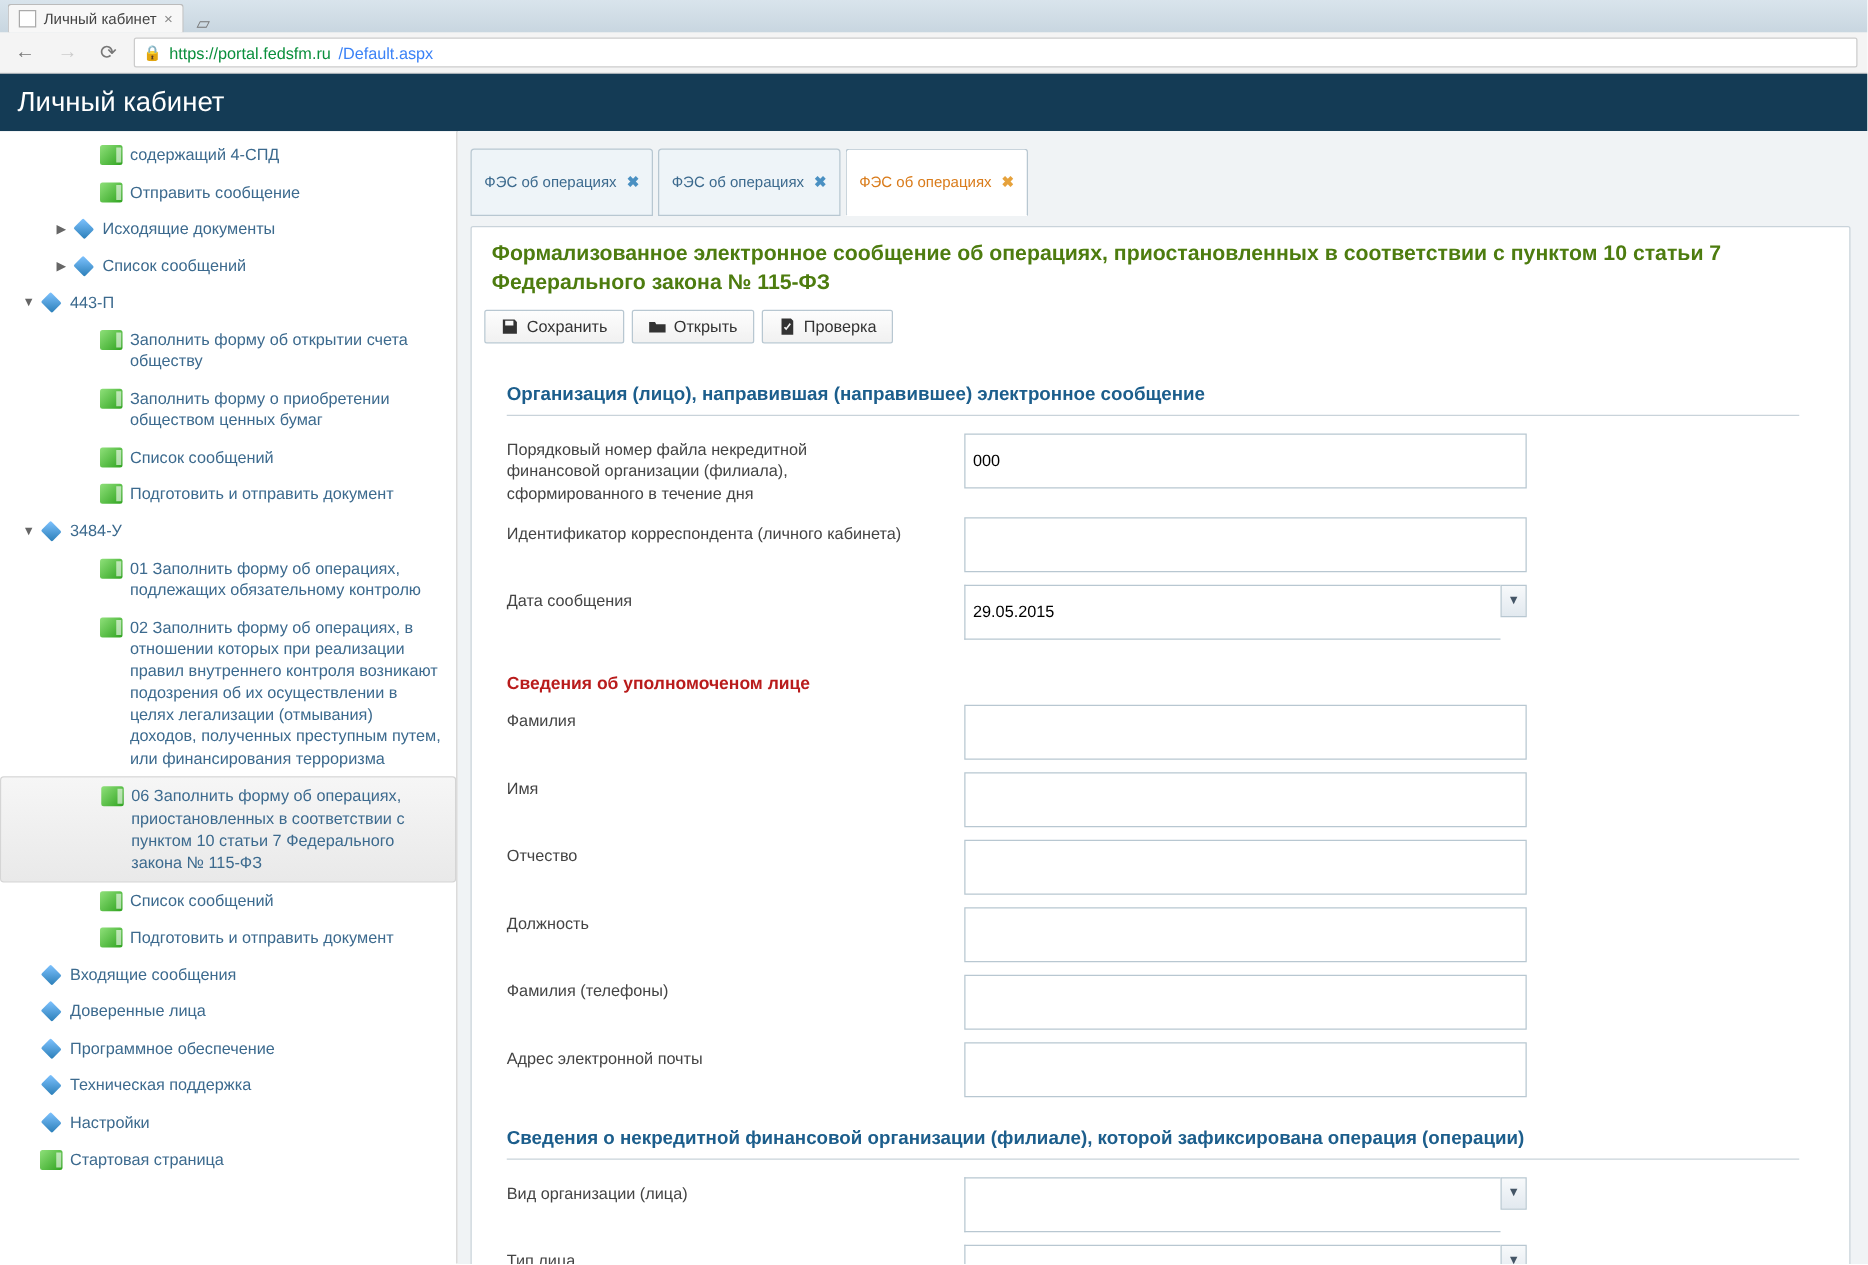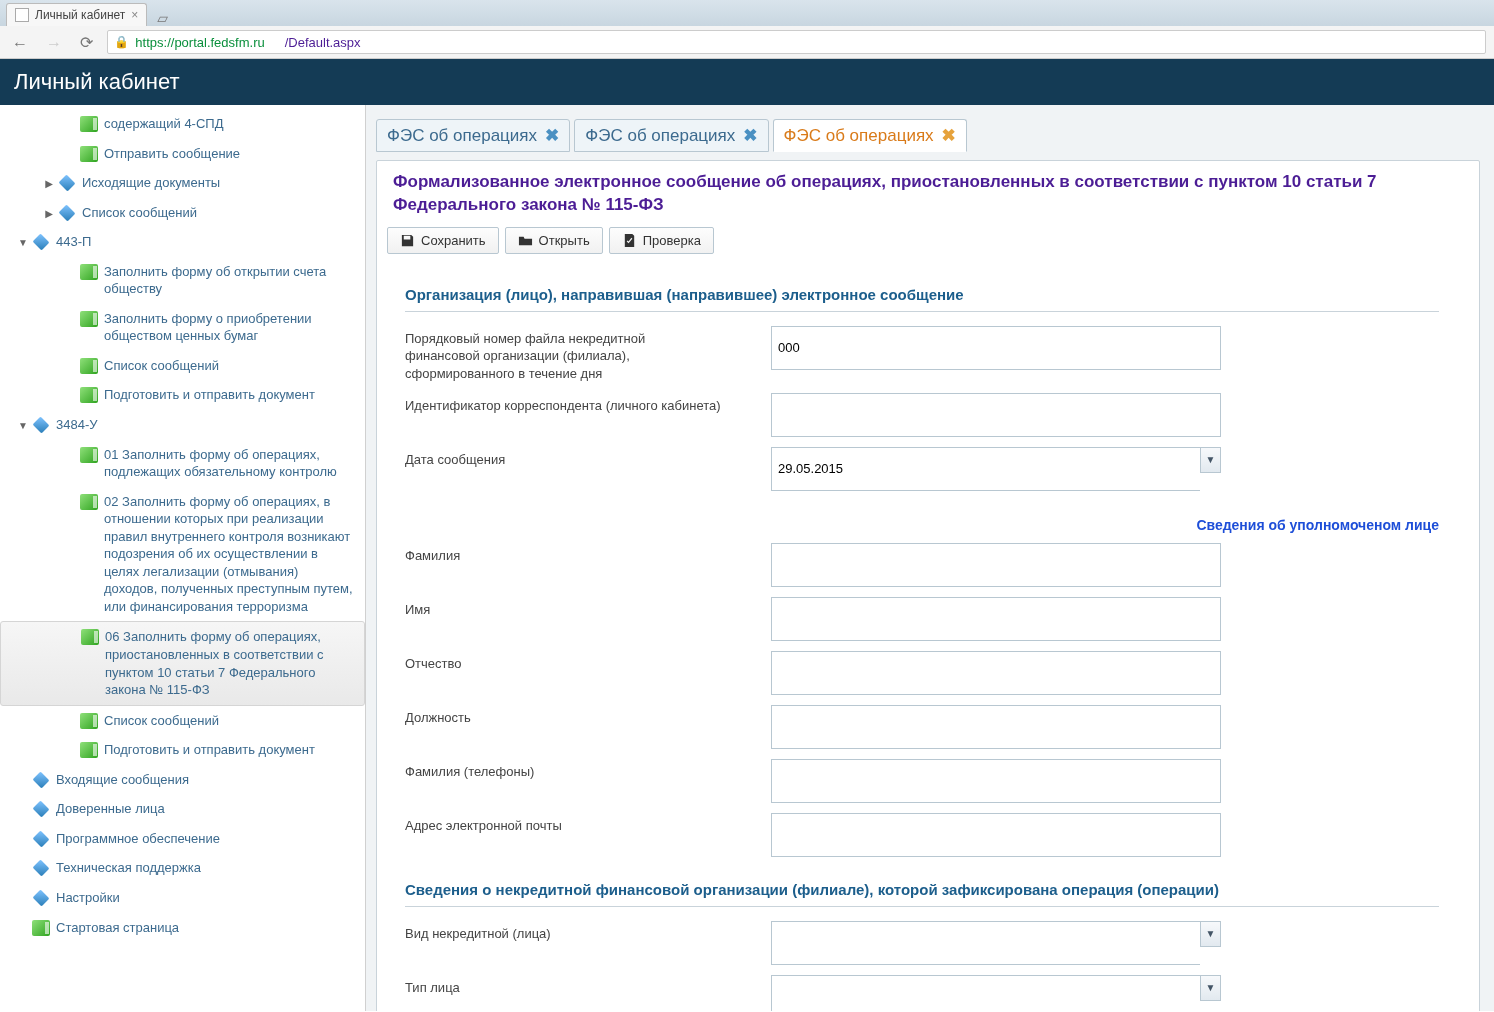--- a/index.html
+++ b/index.html
@@ -11,21 +11,21 @@
 .browser-tab { display: flex; align-items: center; background: #f7f7f7; border: 1px solid #bbb; border-bottom: none; border-radius: 3px 3px 0 0; height: 23px; padding: 0 8px; font-size: 12px; color: #444; gap: 6px; }
 .tab-favicon { width: 14px; height: 14px; border: 1px solid #aaa; background: #fff; }
 .tab-close { font-size: 12px; color: #888; cursor: pointer; }
 .new-tab { margin-left: 6px; color: #777; font-size: 14px; padding: 0 4px; cursor: pointer; }
 .addr-bar { display: flex; align-items: center; height: 32px; padding: 0 8px; gap: 10px; background: #f4f4f4; }
 .nav-btn { color: #777; font-size: 16px; cursor: pointer; padding: 2px 4px; }
 .nav-btn.disabled { color: #ccc; }
 .url-box { flex: 1; display: flex; align-items: center; background: #fff; border: 1px solid #ccc; border-radius: 2px; height: 24px; padding: 0 6px; font-size: 13px; gap: 6px; }
 .lock-ico { color: #4caf50; font-size: 12px; }
 .url-secure { color: #0a8f3c; }
-.url-rest { color: #4c1d95; margin-left: 14px; }
+.url-rest { color: #3b82f6; }
 
 
 .app-header { background: #143b55; color: #fff; font-size: 22px; padding: 10px 14px; }
 
 
 .main-wrap { display: flex; height: calc(1012px - 26px - 32px - 48px); }
 .sidebar { width: 366px; border-right: 1px solid #d0d0d0; background: #fff; overflow-y: auto; position: relative; }
 .tree { padding: 4px 0 20px 0; font-size: 13px; color: #3c6a8e; }
 .tree-item { display: flex; align-items: flex-start; padding: 6px 6px 6px 0; cursor: pointer; line-height: 1.35; }
 .tree-item .tog { width: 18px; text-align: center; color: #666; font-size: 10px; flex-shrink: 0; padding-top: 3px; }
@@ -36,34 +36,34 @@
 .depth-1 { padding-left: 40px; }
 .depth-2 { padding-left: 62px; }
 .tree-item.selected { background: linear-gradient(#f6f6f6, #e9e9e9); border: 1px solid #d5d5d5; border-radius: 3px; }
 .ico-diamond { background: linear-gradient(135deg,#7fc3ff,#2a7eb8); transform: rotate(45deg) scale(0.7); border-radius: 2px; }
 .ico-book { background: linear-gradient(135deg,#8fe07a,#2fa31f); border-radius: 2px; position: relative; }
 .ico-book::after { content: ""; position: absolute; right: 1px; top: 2px; width: 4px; height: 12px; background: #fff; opacity: .6; }
 
 
 .content { flex: 1; background: #f0f3f5; overflow-y: auto; padding: 14px 14px 14px 10px; }
 .doc-tabs { display: flex; gap: 0; margin-bottom: 8px; }
-.doc-tab { border: 1px solid #b8c7d1; background: #eef4f8; color: #3c6a8e; font-size: 17px; padding: 5px 10px; display: flex; align-items: center; gap: 8px; border-radius: 3px 3px 0 0; margin-right: 4px; cursor: pointer; }
+.doc-tab { border: 1px solid #b8c7d1; background: #eef4f8; color: #3c6a8e; font-size: 12px; padding: 19px 10px; display: flex; align-items: center; gap: 8px; border-radius: 3px 3px 0 0; margin-right: 4px; cursor: pointer; }
 .doc-tab.active { background: #fff; color: #d97b1a; border-bottom: 1px solid #fff; }
 .doc-tab .x { color: #4a90c2; font-weight: bold; cursor: pointer; }
 .doc-tab.active .x { color: #e6a23c; }
 
 .doc-panel { background: #fff; border: 1px solid #c9d3da; border-radius: 2px; padding: 0; }
-.doc-title { font-size: 17px; font-weight: bold; color: #4c1d95; padding: 10px 16px 6px 16px; line-height: 1.35; }
+.doc-title { font-size: 17px; font-weight: bold; color: #4d7c0f; padding: 10px 16px 6px 16px; line-height: 1.35; }
 .toolbar { display: flex; gap: 6px; padding: 4px 10px 10px 10px; }
 .tbtn { border: 1px solid #b8c7d1; background: linear-gradient(#fdfdfd,#f1f1f1); padding: 5px 12px; font-size: 13px; color: #333; display: flex; align-items: center; gap: 6px; cursor: pointer; border-radius: 2px; }
 .tbtn svg { width: 15px; height: 15px; }
 
 .form-area { padding: 8px 40px 30px 28px; }
 .section-title { color: #1c5e8c; font-size: 15px; font-weight: bold; border-bottom: 1px solid #c9d3da; padding: 14px 0 8px 0; margin-bottom: 14px; }
-.sub-title { color: #1d4ed8; font-size: 14px; font-weight: bold; padding: 16px 0 10px 0; text-align: right; }
+.sub-title { color: #b91c1c; font-size: 14px; font-weight: bold; padding: 16px 0 10px 0; }
 .frow { display: flex; align-items: flex-start; margin-bottom: 10px; gap: 36px; }
 .frow .flabel { width: 330px; color: #444; font-size: 13px; padding-top: 4px; padding-right: 12px; line-height: 1.35; }
 .frow .fctrl { flex: 1; max-width: 450px; }
 .txt { width: 100%; height: 44px; border: 1px solid #b8c7d1; padding: 3px 6px; font-size: 13px; background: #fff; }
 .combo { display: flex; }
 .combo .txt { border-right: none; }
 .combo-btn { width: 22px; height: 26px; border: 1px solid #b8c7d1; background: linear-gradient(#f7f9fb,#e2e9ef); display: flex; align-items: center; justify-content: center; cursor: pointer; font-size: 10px; color: #456; }
 .chk { width: 15px; height: 15px; }
 
 
@@ -295,21 +295,21 @@
             </div>
             <div class="frow">
               <div class="flabel">Адрес электронной почты</div>
               <div class="fctrl"><input class="txt" type="text" style=""></div>
             </div>
           </div>
 
         <div class="section-title">Сведения о некредитной финансовой организации (филиале), которой зафиксирована операция (операции)</div>
         <div id="fields3">
             <div class="frow">
-              <div class="flabel">Вид некредитной (лица)</div>
+              <div class="flabel">Вид организации (лица)</div>
               <div class="fctrl">
                 <div class="combo">
                   <input class="txt" type="text" style="">
                   <div class="combo-btn">▼</div>
                 </div>
               </div>
             </div>
             <div class="frow">
               <div class="flabel">Тип лица</div>
               <div class="fctrl">

